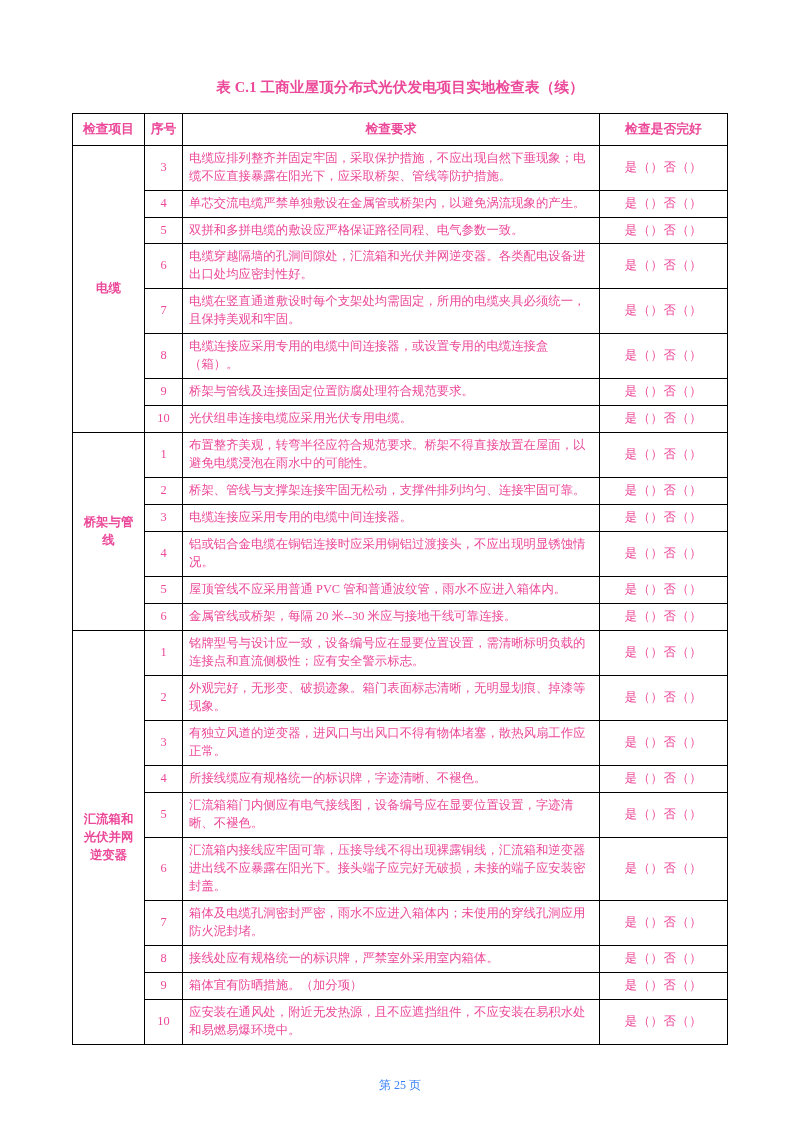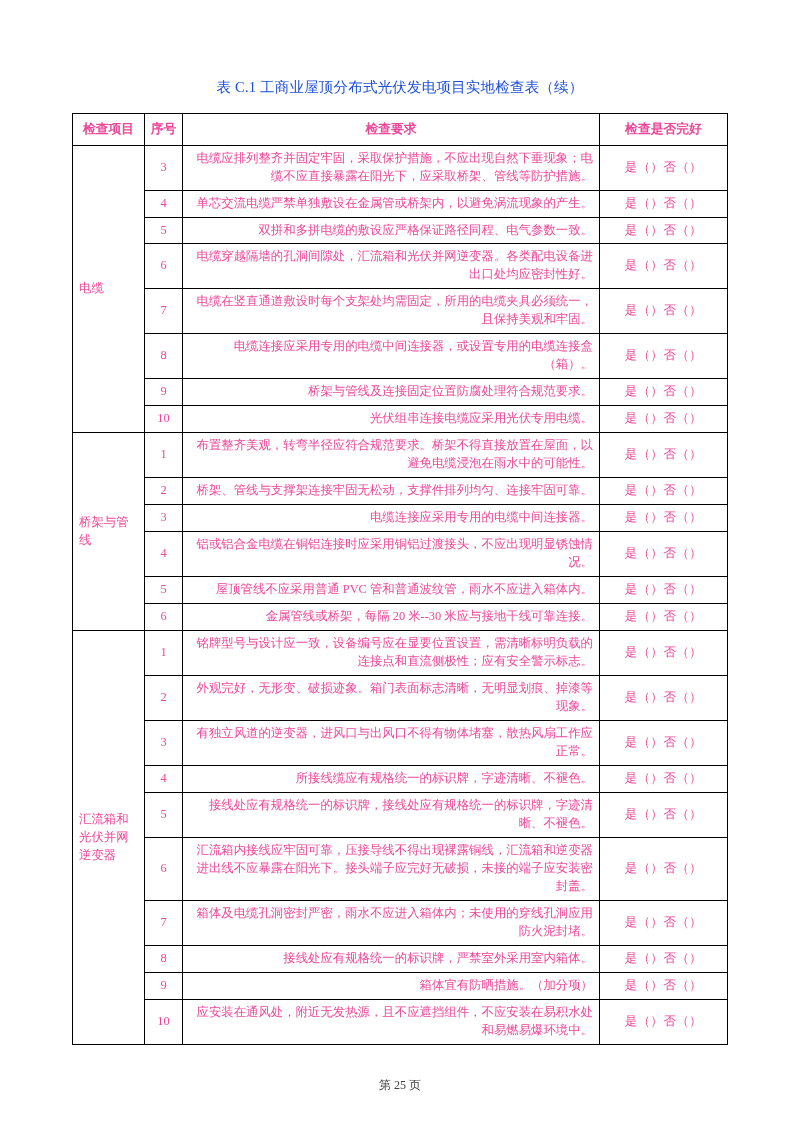--- a/index.html
+++ b/index.html
@@ -18,22 +18,22 @@
     box-sizing: border-box;
     margin: 0 auto;
     overflow: hidden;
   }
   .page-inner {
     padding: 78px 72px 0 72px;
   }
   .doc-title {
     text-align: center;
     font-size: 14.5px;
-    font-weight: normal;
-    color: #1d4ed8;
+    font-weight: bold;
+    color: #ec4899;
     margin: 0 0 16px 0;
     letter-spacing: 0.2px;
   }
   table.checklist {
     width: 100%;
     border-collapse: collapse;
     table-layout: fixed;
     font-size: 12.4px;
     color: #ec4899;
   }
@@ -49,44 +49,44 @@
     font-weight: bold;
     padding: 6px 4px;
     font-size: 12.8px;
   }
   col.c-cat { width: 72px; }
   col.c-no  { width: 38px; }
   col.c-req { width: auto; }
   col.c-chk { width: 128px; }
 
   td.cat {
+    text-align: center;
+    font-weight: bold;
+  }
+  td.no {
+    text-align: center;
+  }
+  td.req {
     text-align: left;
-    font-weight: normal;
-  }
-  td.no {
-    text-align: center;
-  }
-  td.req {
-    text-align: right;
     padding-left: 7px;
     padding-right: 7px;
   }
   td.chk {
     text-align: center;
     white-space: nowrap;
     letter-spacing: 0.5px;
   }
   .footer {
     position: absolute;
     bottom: 36px;
     left: 0;
     width: 100%;
     text-align: center;
     font-size: 12px;
-    color: #404040;
+    color: #3b82f6;
   }
 </style>
 </head>
 <body>
 
 <div class="page">
   <div class="page-inner">
 
     <div class="doc-title">表 C.1 工商业屋顶分布式光伏发电项目实地检查表（续）</div>
 
@@ -197,21 +197,21 @@
           <td class="req">有独立风道的逆变器，进风口与出风口不得有物体堵塞，散热风扇工作应正常。</td>
           <td class="chk">是（）否（）</td>
         </tr>
         <tr>
           <td class="no">4</td>
           <td class="req">所接线缆应有规格统一的标识牌，字迹清晰、不褪色。</td>
           <td class="chk">是（）否（）</td>
         </tr>
         <tr>
           <td class="no">5</td>
-          <td class="req">接线处应有规格统一的标识牌，接线处应有规格统一的标识牌，字迹清晰、不褪色。</td>
+          <td class="req">汇流箱箱门内侧应有电气接线图，设备编号应在显要位置设置，字迹清晰、不褪色。</td>
           <td class="chk">是（）否（）</td>
         </tr>
         <tr>
           <td class="no">6</td>
           <td class="req">汇流箱内接线应牢固可靠，压接导线不得出现裸露铜线，汇流箱和逆变器进出线不应暴露在阳光下。接头端子应完好无破损，未接的端子应安装密封盖。</td>
           <td class="chk">是（）否（）</td>
         </tr>
         <tr>
           <td class="no">7</td>
           <td class="req">箱体及电缆孔洞密封严密，雨水不应进入箱体内；未使用的穿线孔洞应用防火泥封堵。</td>

